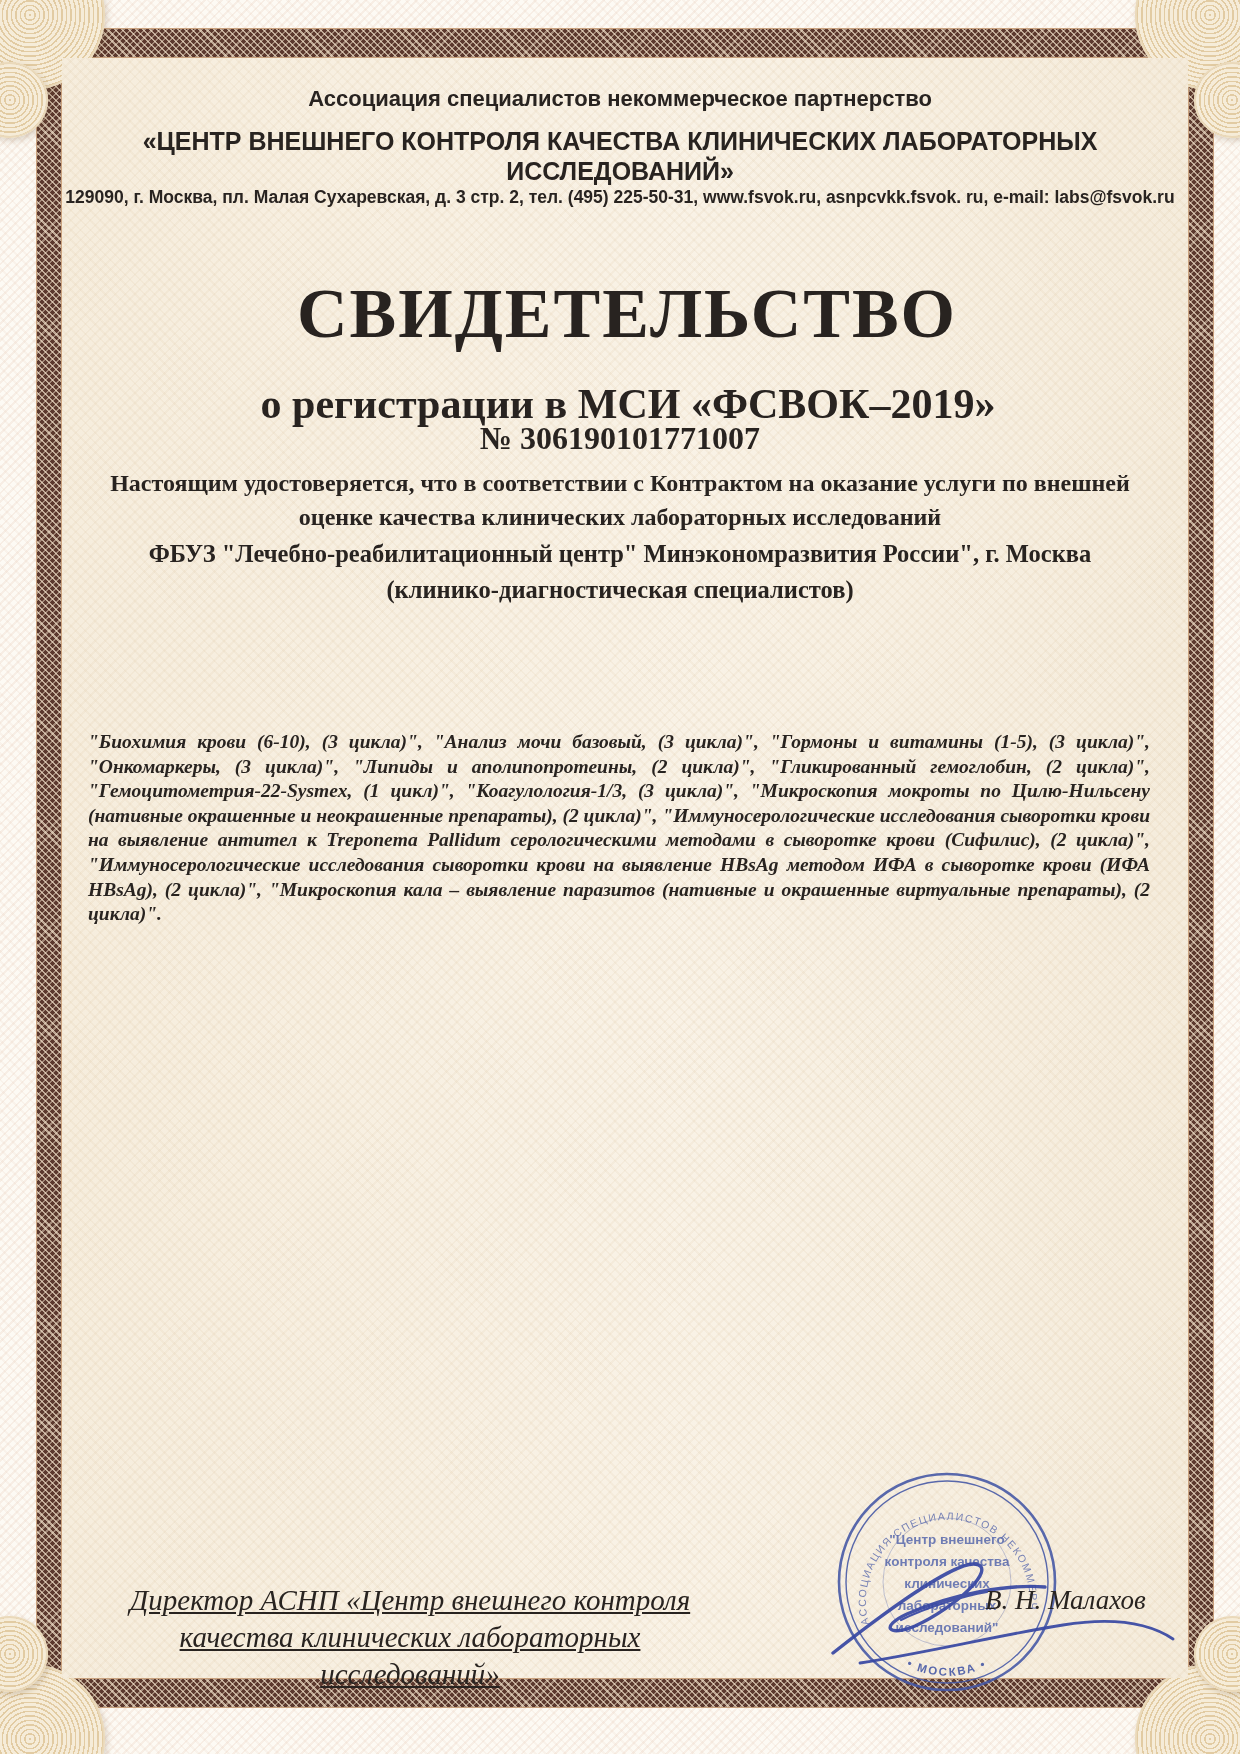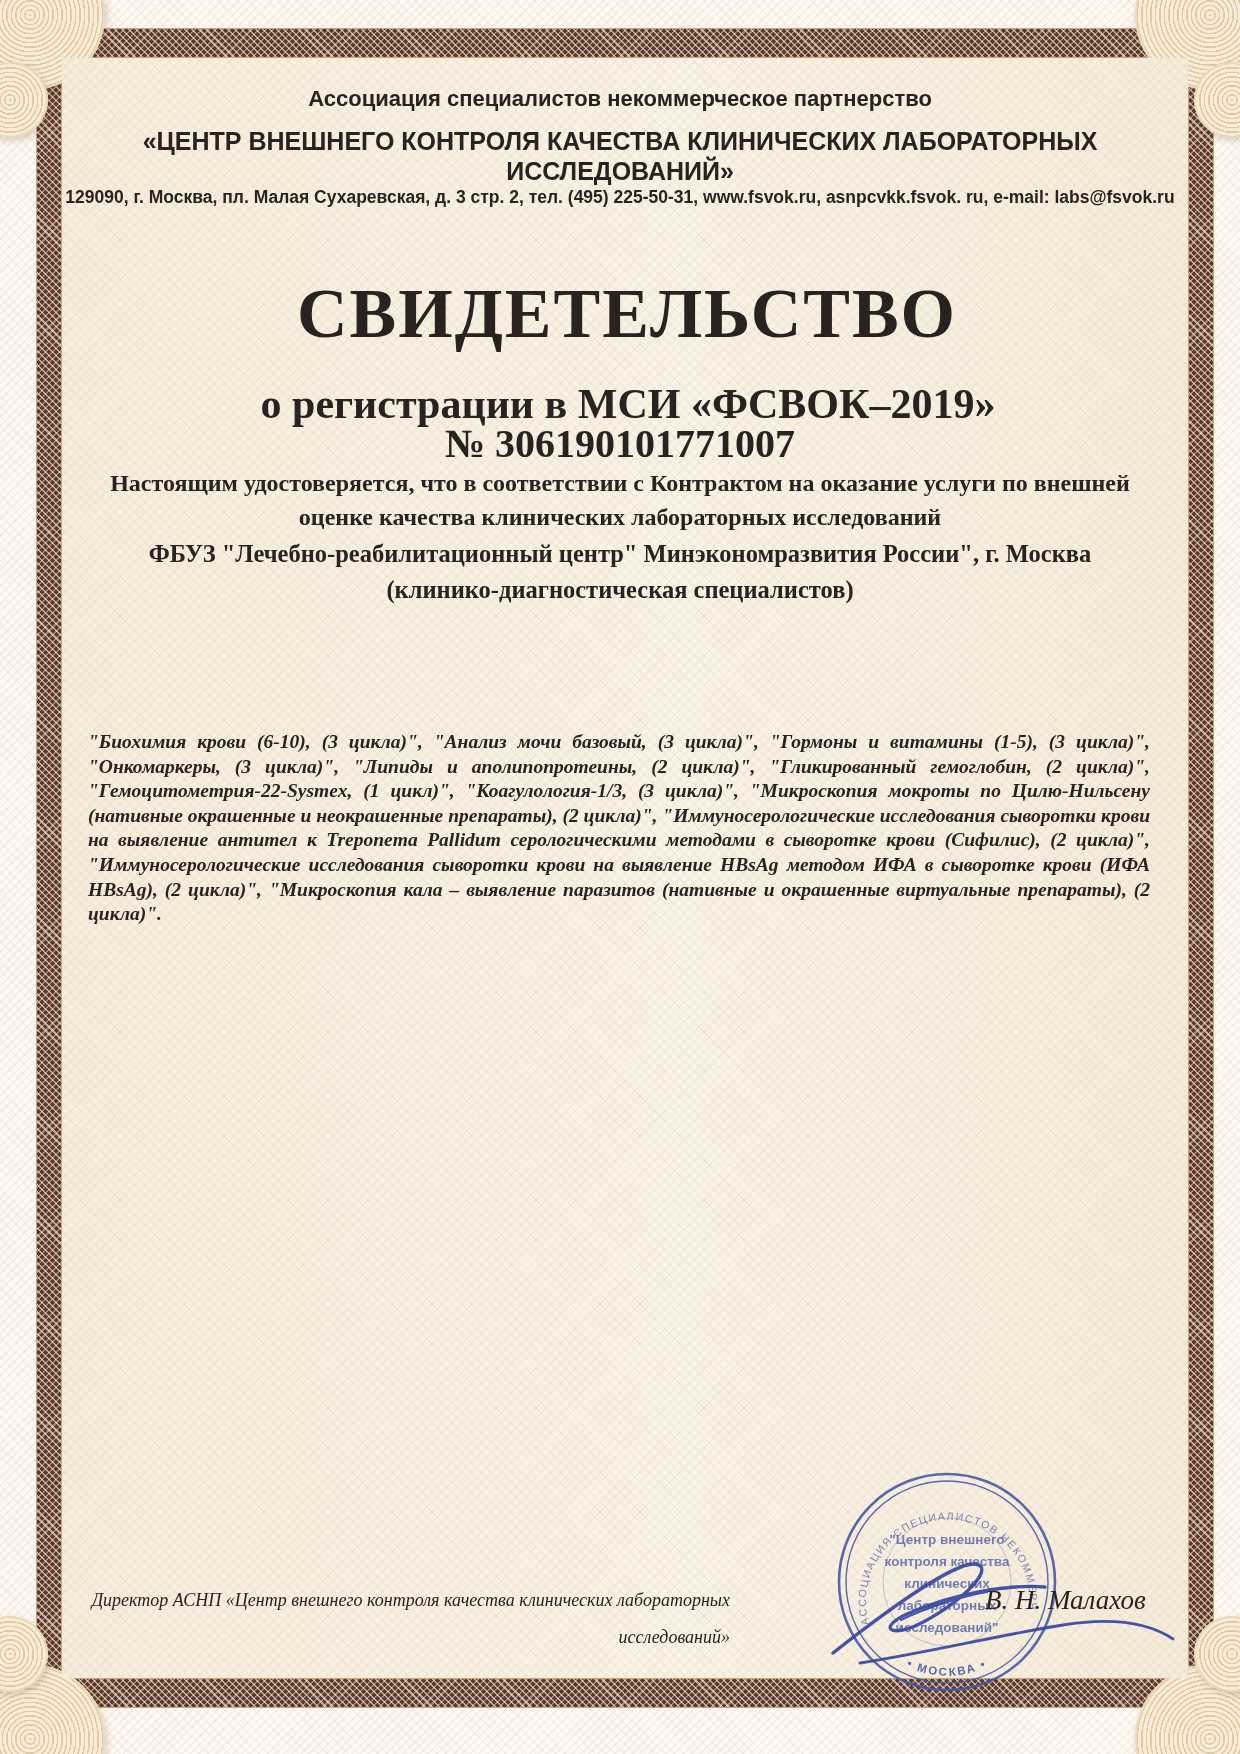--- a/index.html
+++ b/index.html
@@ -50,31 +50,31 @@
       repeating-linear-gradient(45deg, rgba(210,180,135,.10) 0 2px, transparent 2px 7px),
       repeating-linear-gradient(-45deg, rgba(210,180,135,.10) 0 2px, transparent 2px 7px),
       linear-gradient(90deg,#f6eddd 0%,#f9f2e6 55%,#f5ecdc 100%);
   }
   .tb{position:absolute;text-align:center;}
   .org-line1{left:70px;width:1100px;top:86px;font-family:"Liberation Sans",sans-serif;font-weight:700;font-size:22px;}
   .org-line2{left:90px;width:1060px;top:114px;font-family:"Liberation Sans",sans-serif;font-weight:700;font-size:25px;line-height:30px;margin-top:12px;}
   .address{left:65px;width:1110px;top:186px;font-family:"Liberation Sans",sans-serif;font-weight:700;font-size:17.5px;line-height:22px;text-align:center;}
   .title{left:0;width:1240px;top:274px;font-weight:700;font-size:70px;letter-spacing:2px;margin-left:7px;}
   .subtitle{left:8px;width:1240px;top:380px;font-weight:700;font-size:42px;}
-  .number{left:0;width:1240px;top:420px;font-weight:700;font-size:40px;text-align:center;}
+  .number{left:0;width:1240px;top:420px;font-weight:700;font-size:32px;text-align:center;}
   .statement{left:105px;width:1030px;top:466px;font-weight:700;font-size:24px;line-height:34px;font-family:Liberation Serif, serif;}
   .orgname{left:40px;width:1160px;top:540px;font-weight:700;font-size:24.5px;}
   .orgdiv{left:40px;width:1160px;top:576px;font-weight:700;font-size:24.5px;}
   .registered{left:160px;width:920px;top:662px;font-size:23px;line-height:35px;}
   .sections{
     left:88px;width:1062px;top:730px;
     font-style:italic;font-weight:700;font-size:19.5px;line-height:24.6px;
     text-align:justify;
   }
-  .director{left:90px;width:640px;top:1582px;font-style:italic;font-size:18px;line-height:37px;text-align:right;}
+  .director{left:90px;width:640px;top:1582px;font-style:italic;font-size:29px;line-height:37px;text-align:center;text-decoration:underline;}
   .signer{left:985px;width:240px;top:1585px;font-style:italic;font-size:27px;text-align:left;z-index:6;}
   .stamp-wrap{position:absolute;left:805px;top:1448px;width:380px;height:275px;z-index:5;}
   .stamp-wrap svg{display:block;}
 </style>
 </head>
 <body>
 
 <div class="page">
 
   <div class="outer-texture"></div>

